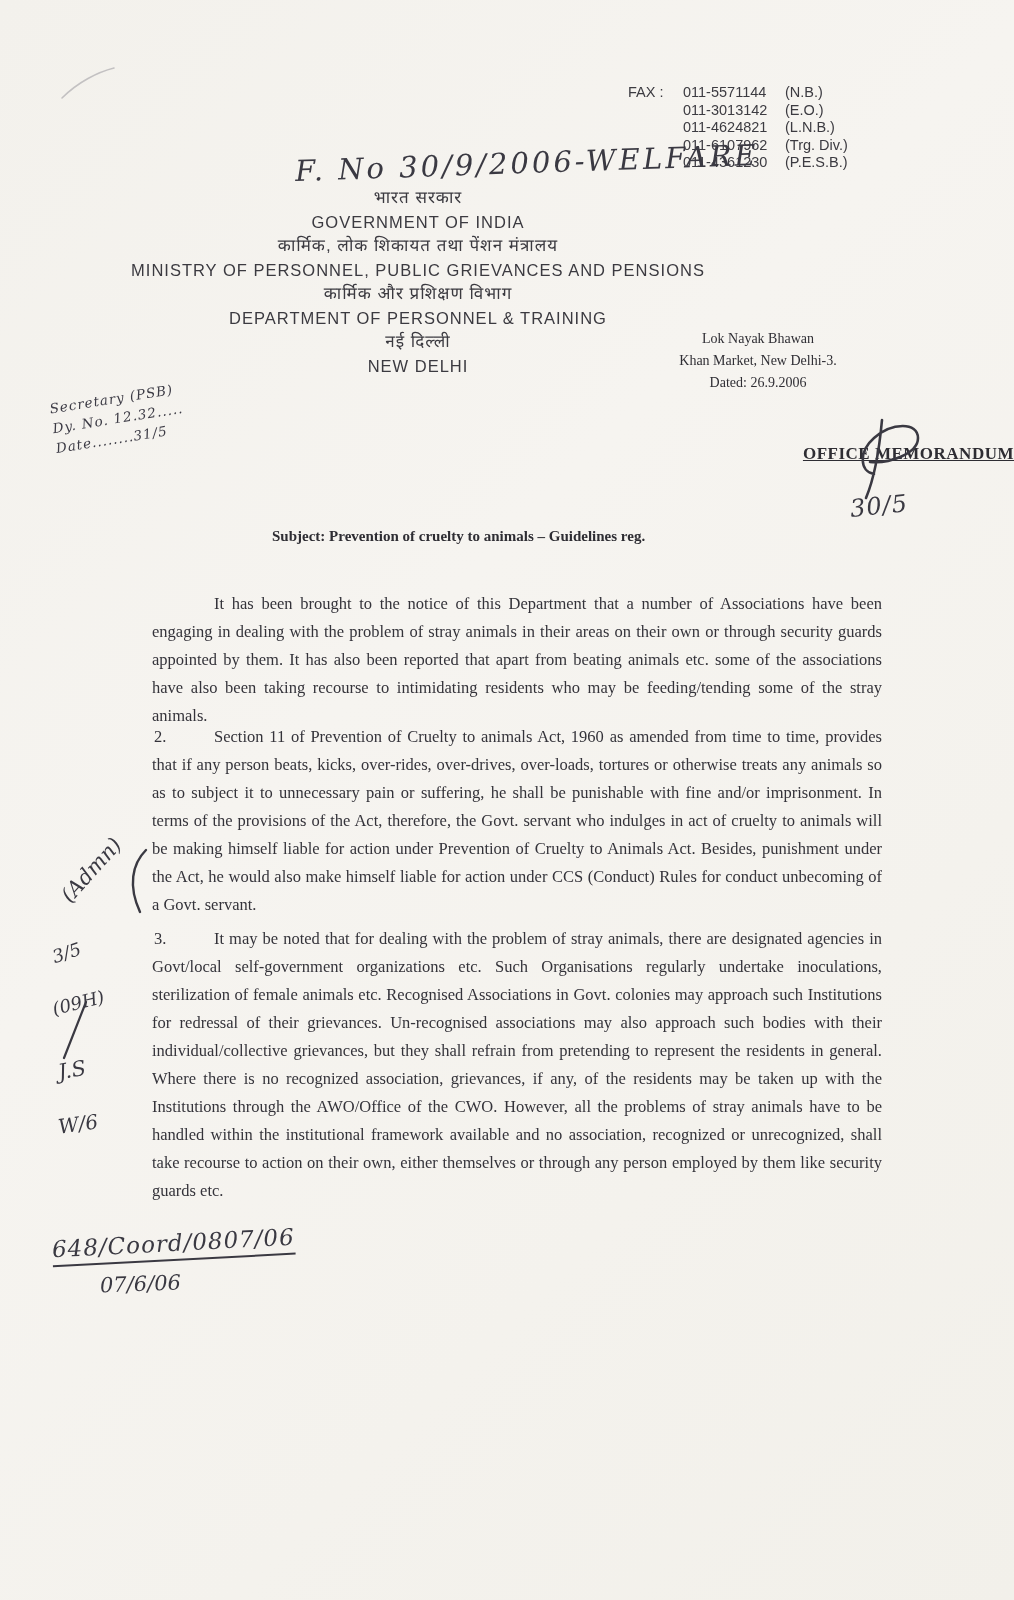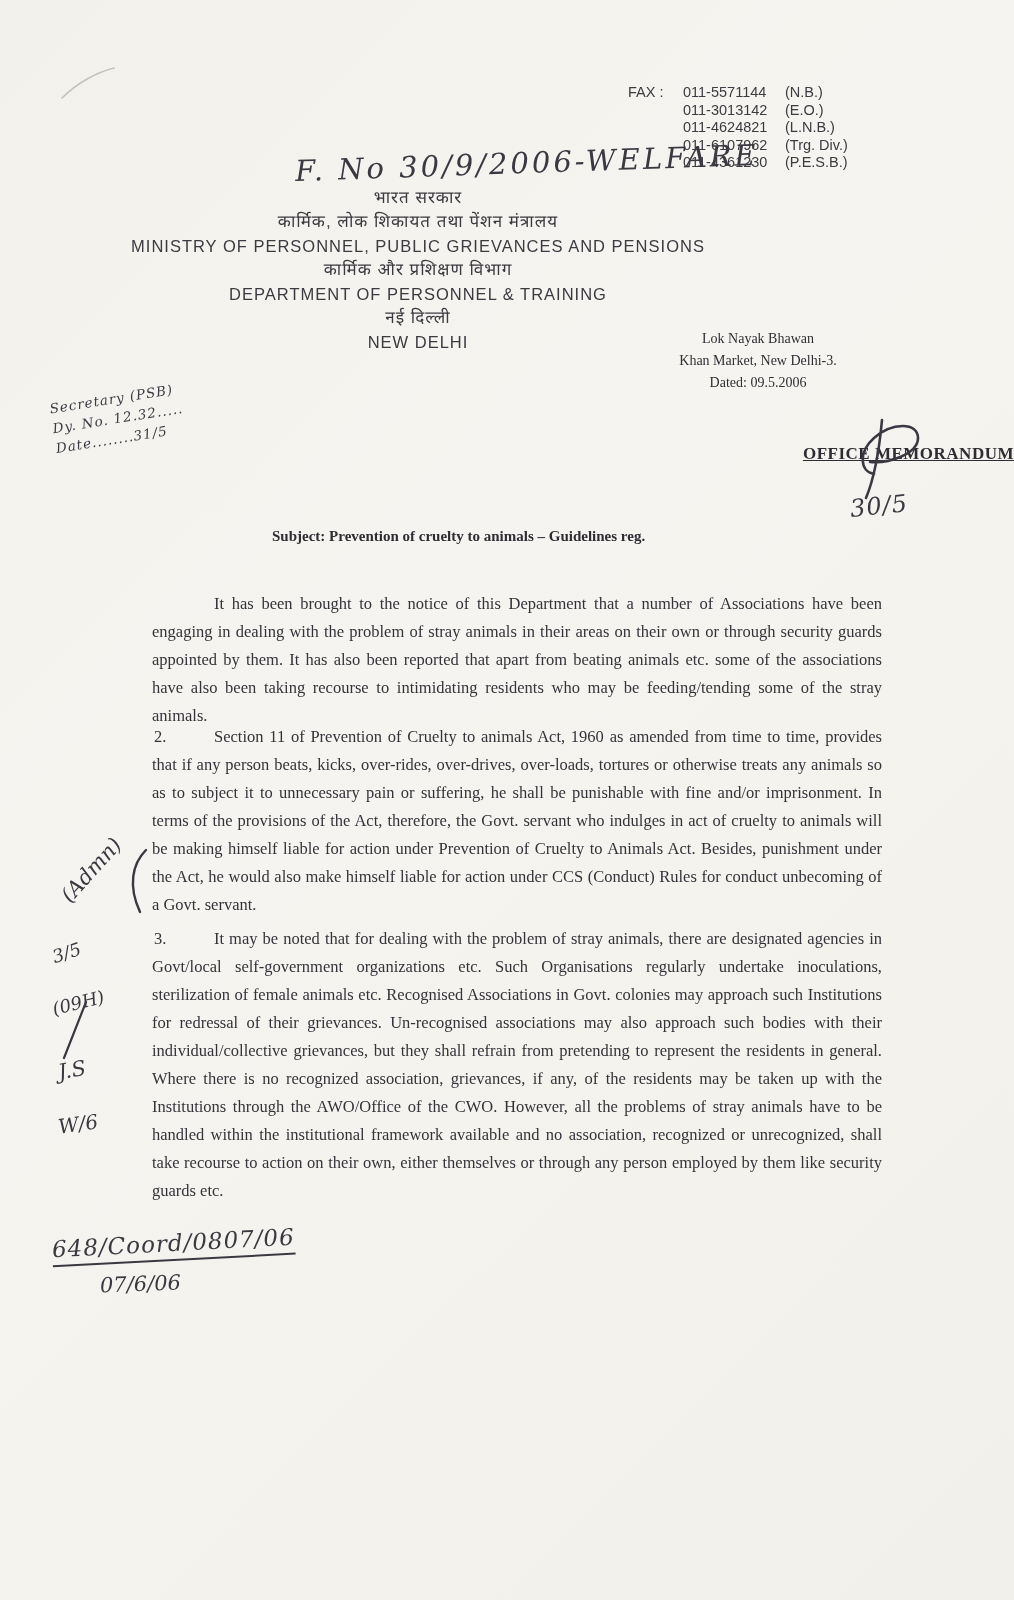--- a/index.html
+++ b/index.html
@@ -156,32 +156,33 @@
       <span class="fax-label"></span>
       <span class="fax-num">011-4361230</span>
       <span>(P.E.S.B.)</span>
     </div>
   </div>
 
   <div class="abs hand fileno">F. No 30/9/2006-WELFARE</div>
 
   <div class="abs org-header">
     <div class="hline hindi">भारत सरकार</div>
+    <div class="hline">GOVERNMENT OF INDIA</div>
     <div class="hline hindi">कार्मिक, लोक शिकायत तथा पेंशन मंत्रालय</div>
     <div class="hline">MINISTRY OF PERSONNEL, PUBLIC GRIEVANCES AND PENSIONS</div>
     <div class="hline hindi">कार्मिक और प्रशिक्षण विभाग</div>
     <div class="hline">DEPARTMENT OF PERSONNEL &amp; TRAINING</div>
     <div class="hline hindi">नई दिल्ली</div>
     <div class="hline">NEW DELHI</div>
   </div>
 
   <div class="abs address-block">
     <div>Lok Nayak Bhawan</div>
     <div>Khan Market, New Delhi-3.</div>
-    <div>Dated: 09.5.2006</div>
+    <div>Dated: 26.9.2006</div>
   </div>
 
   <div class="abs stamp hand">
     <div>Secretary (PSB)</div>
     <div>Dy. No. 12.32.....</div>
     <div>Date........31/5</div>
   </div>
 
   <div class="abs memo-title">OFFICE MEMORANDUM</div>
 

